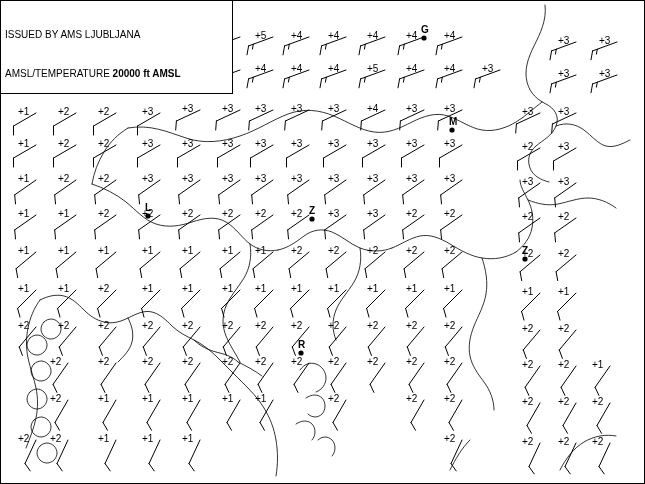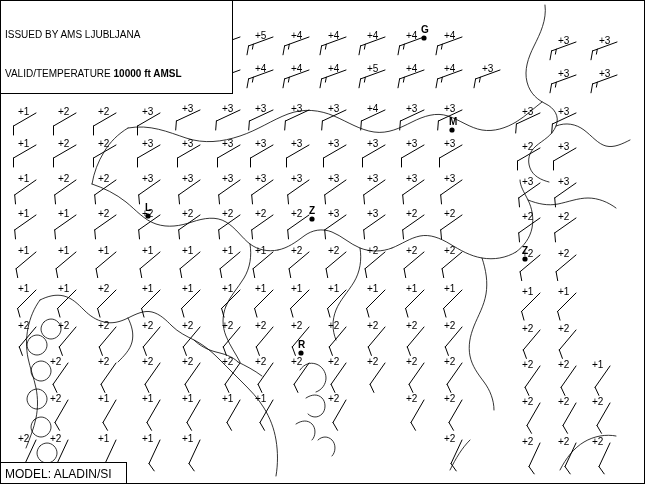--- a/index.html
+++ b/index.html
@@ -862,20 +862,17 @@
       <div class="stn" style="left: 421px; top: 24px;">G</div>
       <div class="stn" style="left: 449px; top: 116px;">M</div>
       <div class="stn" style="left: 145px; top: 202px;">L</div>
       <div class="stn" style="left: 309px; top: 205px;">Z</div>
       <div class="stn" style="left: 522px; top: 245px;">Z</div>
       <div class="stn" style="left: 298px; top: 339px;">R</div>
     </div>
 
   <div class="panel" id="header-panel">
     <div>ISSUED BY AMS LJUBLJANA</div>
-    <div><span>VALID/TEMPERATURE </span><span class="b">10000 ft AMSL</span></div>
+    <div><span>AMSL/TEMPERATURE </span><span class="b">20000 ft AMSL</span></div>
   </div>
 
-  <div class="panel" id="footer-panel">
-    <div>MODEL: ALADIN/SI</div>
-  </div>
 
 </div>
 
 </body></html>

